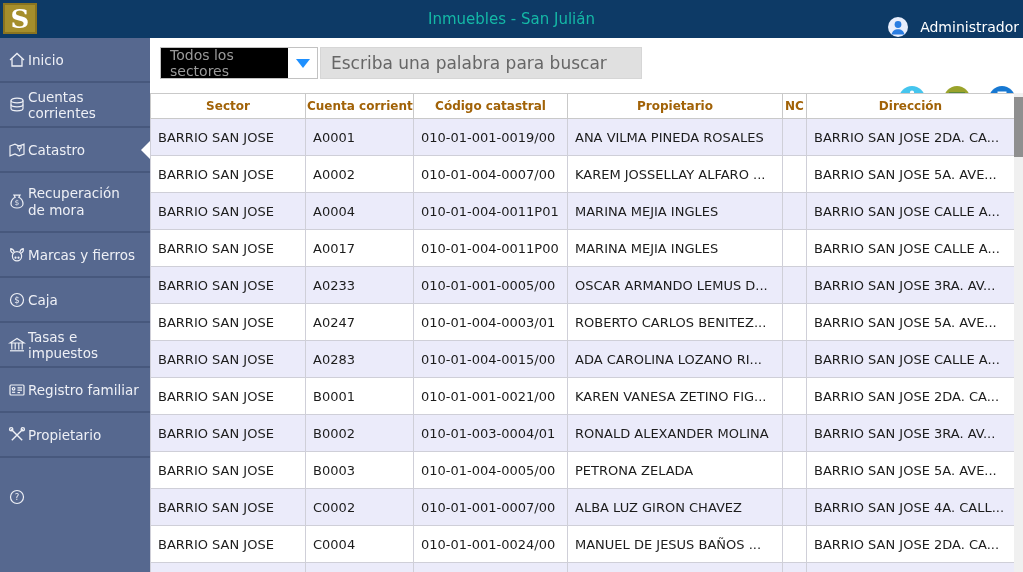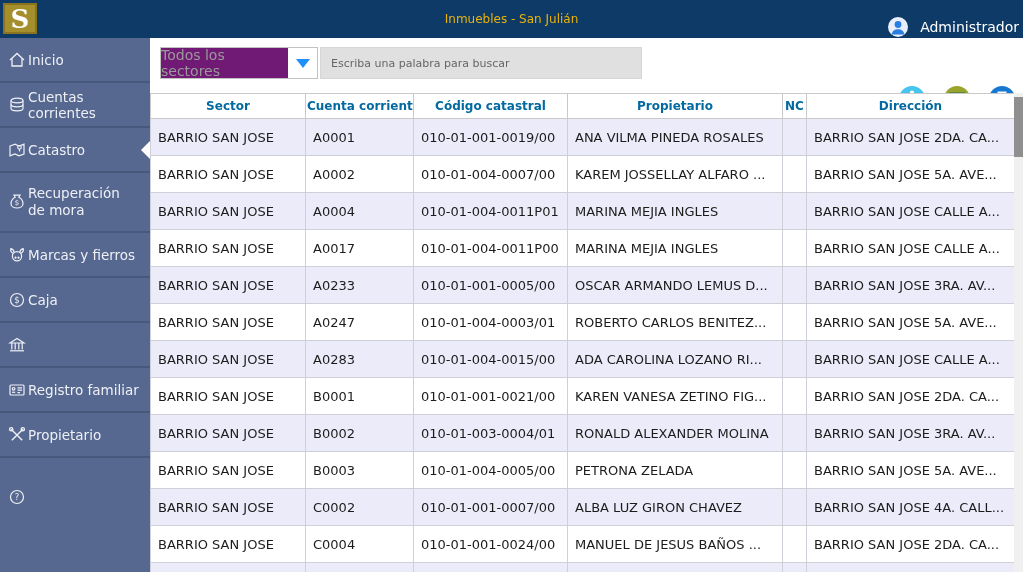--- a/index.html
+++ b/index.html
@@ -8,53 +8,53 @@
     font-family:"DejaVu Sans","Liberation Sans",sans-serif;
     background:#ffffff;
   }
   
   .header{position:absolute;top:0;left:0;width:1023px;height:38px;background:#0d3a66;}
   .logo{position:absolute;left:3px;top:3px;width:34px;height:31px;background:#a58e2c;
         box-shadow:inset 0 0 0 2px #8a7420;display:flex;align-items:center;justify-content:center;}
   .logo span{font-family:"DejaVu Serif","Liberation Serif",serif;font-weight:bold;
         font-size:26px;color:#ffffff;line-height:1;}
   .header-title{position:absolute;left:0;right:0;top:0;height:38px;display:flex;
-        align-items:center;justify-content:center;color:#eab308;font-size:12px;}
+        align-items:center;justify-content:center;color:#14b8a6;font-size:15px;}
   .user-chip{position:absolute;right:4px;top:0;height:54px;display:flex;align-items:center;gap:10px;color:#ffffff;font-size:14px;}
   
   .sidebar{position:absolute;top:38px;left:0;width:150px;height:534px;background:#56688f;}
   .side-item{position:relative;display:flex;align-items:center;height:45px;
         padding-left:7px;box-sizing:border-box;color:#eef0f6;font-size:13.5px;
         border-bottom:2px solid #47587d;cursor:pointer;}
   .side-item .ic{flex:0 0 20px;height:20px;margin-right:1px;}
   .side-item.tall{height:60px;}
   .side-item.tall .lbl{width:104px;line-height:1.25;}
   .side-item.gap-top{margin-top:16px;border-bottom:none;}
   .side-item.active .notch{position:absolute;right:0;top:50%;margin-top:-9px;width:0;height:0;
         border-top:9px solid transparent;border-bottom:9px solid transparent;border-right:9px solid #ffffff;}
   
   .toolbar{position:absolute;left:150px;top:38px;width:873px;height:55px;background:#ffffff;}
   .dropdown{position:absolute;left:10px;top:9px;height:32px;width:158px;display:flex;
         border:1px solid #c2c2c2;box-sizing:border-box;cursor:pointer;background:#ffffff;}
-  .dropdown .dd-text{flex:1;background:#701a75;color:#9a9a9a;font-size:14px;
-        display:flex;align-items:center;}
+  .dropdown .dd-text{flex:1;background:#000000;color:#9a9a9a;font-size:14px;
+        display:flex;align-items:center;padding-left:9px;}
   .dropdown .dd-arrow{width:29px;background:#ffffff;display:flex;align-items:center;justify-content:center;}
   .tri-down{width:0;height:0;border-left:7px solid transparent;border-right:7px solid transparent;border-top:9px solid #1e90ff;}
   .search{position:absolute;left:170px;top:9px;width:322px;height:32px;background:#e0e0e0;
-        border:1px solid #d6d6d6;box-sizing:border-box;font-size:11px;color:#444;padding:0 10px;
+        border:1px solid #d6d6d6;box-sizing:border-box;font-size:17px;color:#444;padding:0 10px;
         font-family:"DejaVu Sans","Liberation Sans",sans-serif;}
   .search::placeholder{color:#666;opacity:1;}
   .round-btn{position:absolute;top:47px;width:28px;height:28px;border:none;background:transparent;padding:0;cursor:pointer;}
   .btn-plus{left:748px;} .btn-excel{left:793px;} .btn-print{left:838px;}
   
   .table-wrap{position:absolute;left:150px;top:93px;width:864px;height:479px;overflow:hidden;}
   table{border-collapse:collapse;table-layout:fixed;width:864px;}
   col.c0{width:155px;}col.c1{width:108px;}col.c2{width:154px;}
   col.c3{width:215px;}col.c4{width:24px;}col.c5{width:208px;}
-  th{height:22px;font-size:12px;font-weight:bold;color:#0369a1;background:#ffffff;
+  th{height:22px;font-size:12px;font-weight:bold;color:#a16207;background:#ffffff;
      border:1px solid #c9c9c9;text-align:center;white-space:nowrap;overflow:hidden;}
   td{height:36px;font-size:13px;color:#1c1c1c;border:1px solid #cfcfd8;
      padding:0 0 0 7px;white-space:nowrap;overflow:hidden;}
   tr.odd td{background:#ebebfa;}
   tr.even td{background:#ffffff;}
   td.partial-name{padding-left:162px;}
   
   .vscroll{position:absolute;right:0;top:93px;width:9px;height:479px;background:#f0f0f0;}
   .vscroll .thumb{position:absolute;top:4px;left:0;width:9px;height:60px;background:#8f8f8f;cursor:pointer;}
   svg text{font-family:"DejaVu Sans","Liberation Sans",sans-serif;}
@@ -132,20 +132,21 @@
     </svg>
     <span class="lbl">Caja</span>
   </div>
 
   <div class="side-item">
     <svg class="ic" viewBox="0 0 20 20" fill="none" stroke="#eef0f6" stroke-width="1.2">
       <path d="M3 8 L10 3.5 L17 8 Z"></path>
       <path d="M4.8 8 V14.5 M8.2 8 V14.5 M11.8 8 V14.5 M15.2 8 V14.5"></path>
       <path d="M3 15.8 H17"></path>
     </svg>
+    <span class="lbl">Tasas e impuestos</span>
   </div>
 
 
   <div class="side-item">
     <svg class="ic" viewBox="0 0 20 20" fill="none" stroke="#eef0f6" stroke-width="1.2">
       <rect x="3" y="5" width="14" height="10" rx="1"></rect>
       <circle cx="6.6" cy="8.8" r="1.3"></circle>
         <path d="M5 12.3 H8.2"></path>
       <path d="M10.5 7.8 H15 M10.5 10.2 H15 M10.5 12.6 H13"></path>
     </svg>

